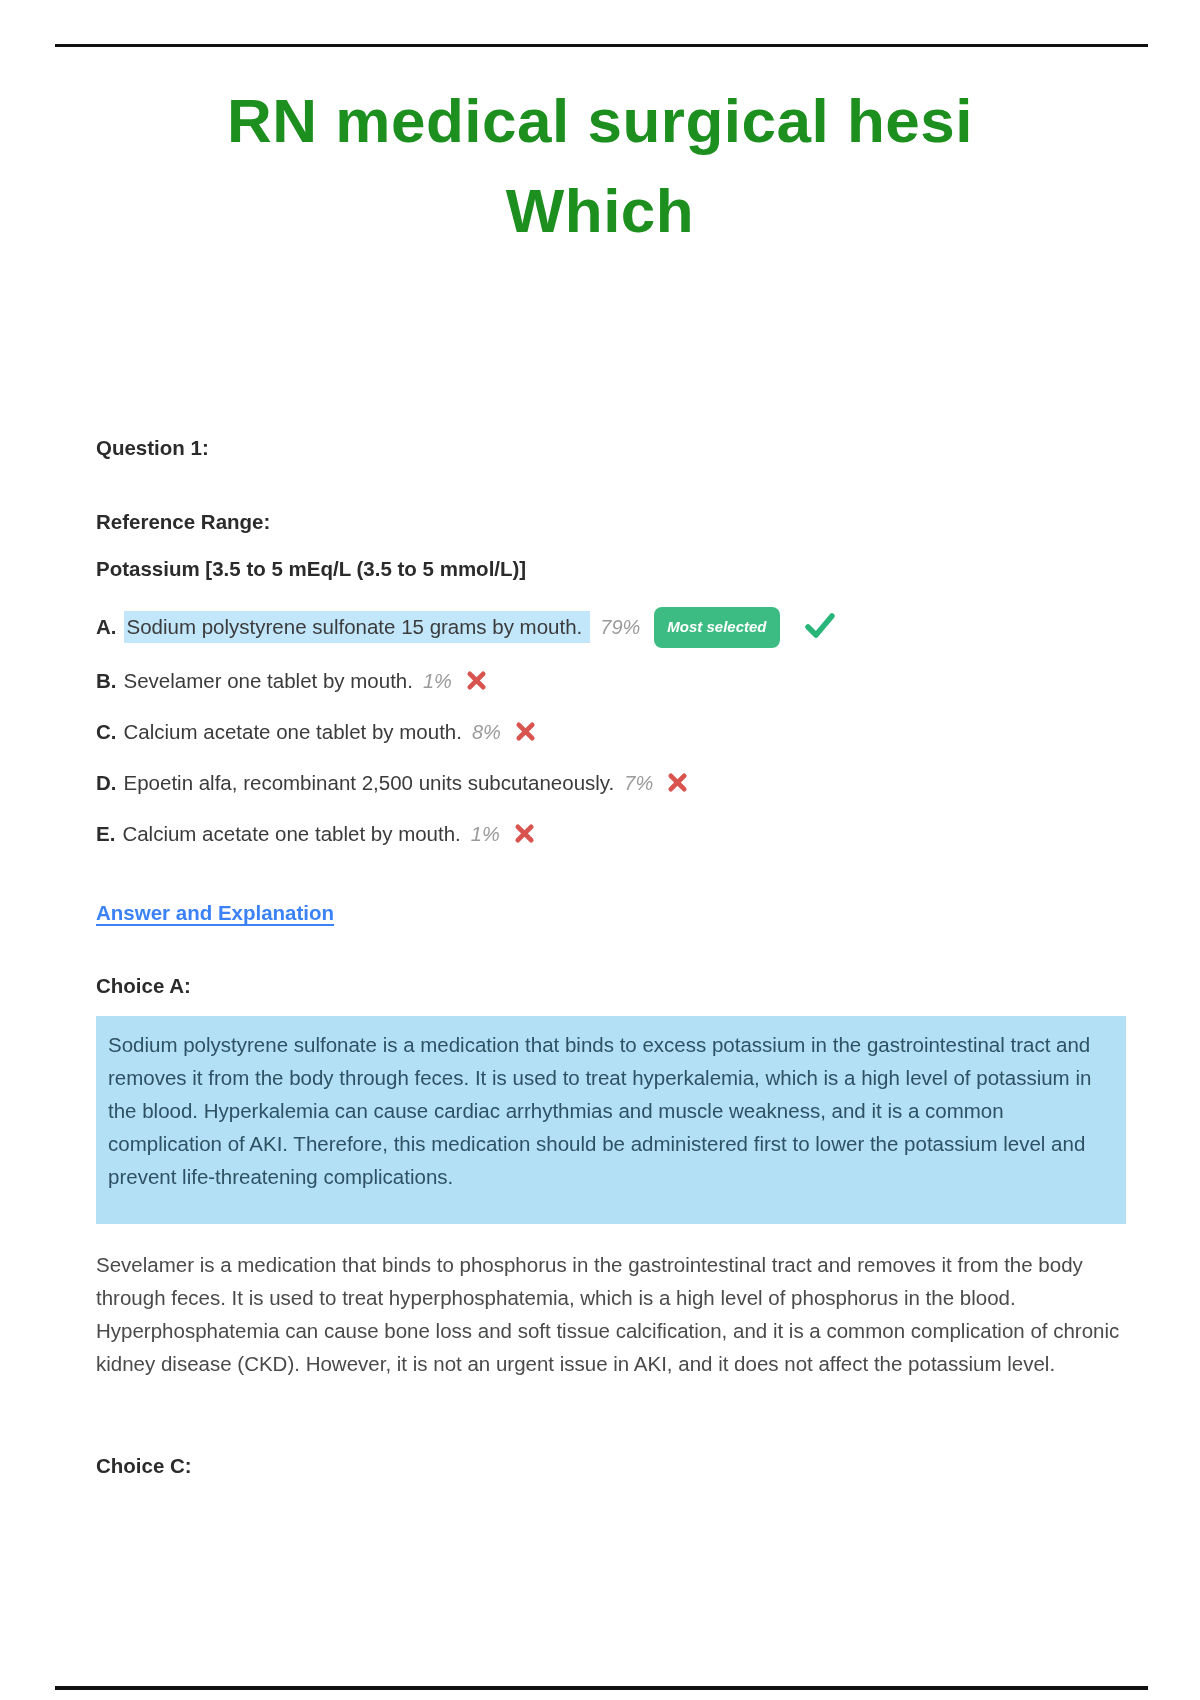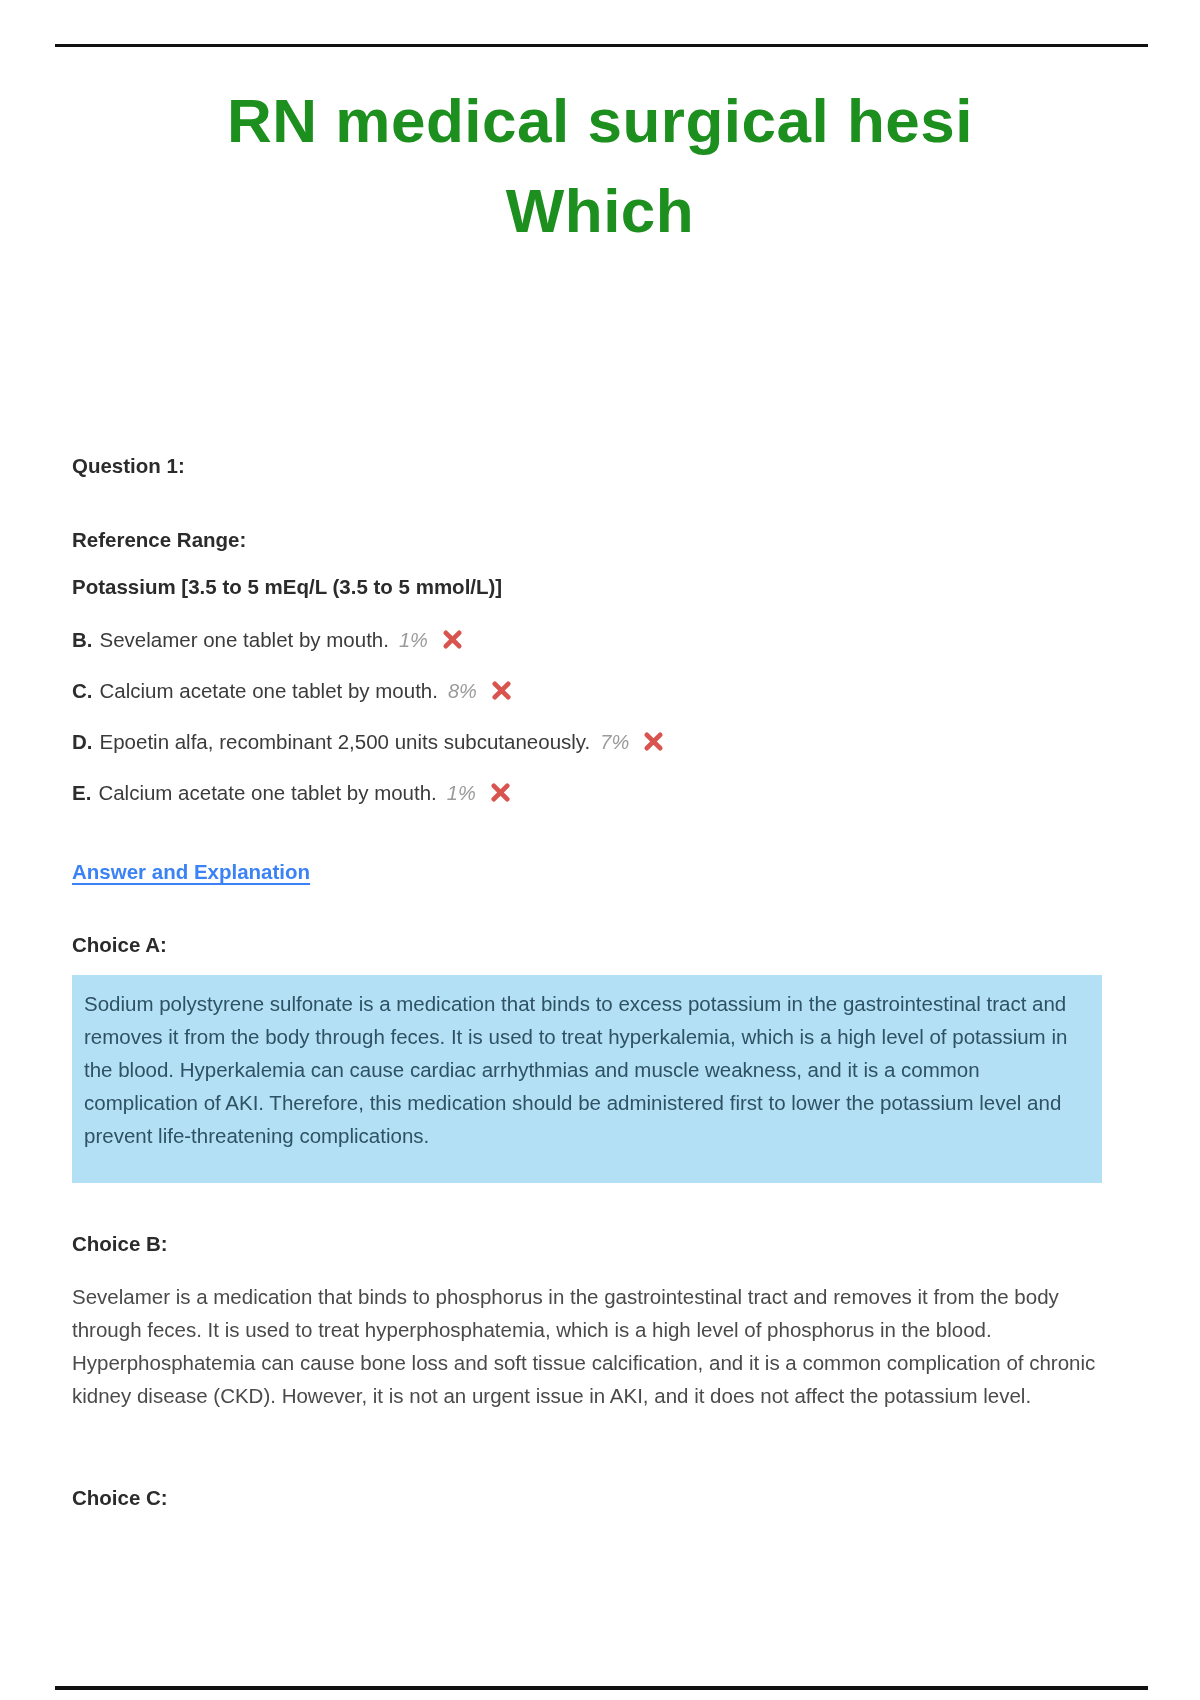--- a/index.html
+++ b/index.html
@@ -23,21 +23,21 @@
   .rule.top{top:44px;height:3px;}
   .rule.bottom{top:1686px;height:4px;}
 
   .title{
     position:absolute;top:76px;left:0;right:0;margin:0;
     text-align:center;color:var(--title-green);
     font-size:62px;line-height:90px;font-weight:600;letter-spacing:0.5px;
   }
   .title span{display:block;}
 
-  .content{position:absolute;top:436px;left:72px;width:1030px;margin-top:18px;}
+  .content{position:absolute;top:436px;left:96px;width:1030px;}
 
   .label{font-size:20.5px;font-weight:700;color:#2b2b2b;margin:0;}
   .q-label{margin-bottom:50px;}
   .q-text{
     margin:0 0 22px 0;font-size:20.5px;font-weight:600;color:#353535;
     line-height:33px;max-width:1000px;
   }
   .ref-label{margin-bottom:23px;}
   .ref-value{margin-bottom:26px;}
 
@@ -88,20 +88,25 @@
 
 <main class="content">
 
   <p class="label q-label">Question 1:</p>
 
 
   <p class="label ref-label">Reference Range:</p>
 
   <p class="label ref-value">Potassium [3.5 to 5 mEq/L (3.5 to 5 mmol/L)]</p>
 
+  <div class="choice">
+    <span class="letter">A.</span><span class="ctext hl">Sodium polystyrene sulfonate 15 grams by mouth.</span><span class="pct">79%</span><span class="badge">Most selected</span><span class="icon check"><svg width="32" height="27" viewBox="0 0 32 27">
+          <path d="M4 15 L12 23 L28 4" stroke="var(--check-green)" stroke-width="5.5" fill="none" stroke-linecap="round" stroke-linejoin="round"></path>
+        </svg></span>
+  </div>
 
   <div class="choice">
     <span class="letter">B.</span><span class="ctext">Sevelamer one tablet by mouth.</span><span class="pct">1%</span><span class="icon"><svg width="21" height="21" viewBox="0 0 22 22">
           <path d="M4 4 L18 18 M18 4 L4 18" stroke="var(--cross-red)" stroke-width="5" fill="none" stroke-linecap="round"></path>
         </svg></span>
   </div>
 
   <div class="choice">
     <span class="letter">C.</span><span class="ctext">Calcium acetate one tablet by mouth.</span><span class="pct">8%</span><span class="icon"><svg width="21" height="21" viewBox="0 0 22 22">
           <path d="M4 4 L18 18 M18 4 L4 18" stroke="var(--cross-red)" stroke-width="5" fill="none" stroke-linecap="round"></path>
@@ -118,20 +123,19 @@
     <span class="letter">E.</span><span class="ctext">Calcium acetate one tablet by mouth.</span><span class="pct">1%</span><span class="icon"><svg width="21" height="21" viewBox="0 0 22 22">
           <path d="M4 4 L18 18 M18 4 L4 18" stroke="var(--cross-red)" stroke-width="5" fill="none" stroke-linecap="round"></path>
         </svg></span>
   </div>
 
   <a class="answer-link">Answer and Explanation</a>
 
   <p class="label exp-label">Choice A:</p>
   <div class="exp-box">Sodium polystyrene sulfonate is a medication that binds to excess potassium in the gastrointestinal tract and removes it from the body through feces. It is used to treat hyperkalemia, which is a high level of potassium in the blood. Hyperkalemia can cause cardiac arrhythmias and muscle weakness, and it is a common complication of AKI. Therefore, this medication should be administered first to lower the potassium level and prevent life-threatening complications.</div>
 
-  <p class="label exp-label">Choice B:</p>
   <p class="exp-text">Sevelamer is a medication that binds to phosphorus in the gastrointestinal tract and removes it from the body through feces. It is used to treat hyperphosphatemia, which is a high level of phosphorus in the blood. Hyperphosphatemia can cause bone loss and soft tissue calcification, and it is a common complication of chronic kidney disease (CKD). However, it is not an urgent issue in AKI, and it does not affect the potassium level.</p>
 
   <p class="label exp-label last">Choice C:</p>
 
 </main>
 
 <div class="rule bottom"></div>
 
 </body></html>

